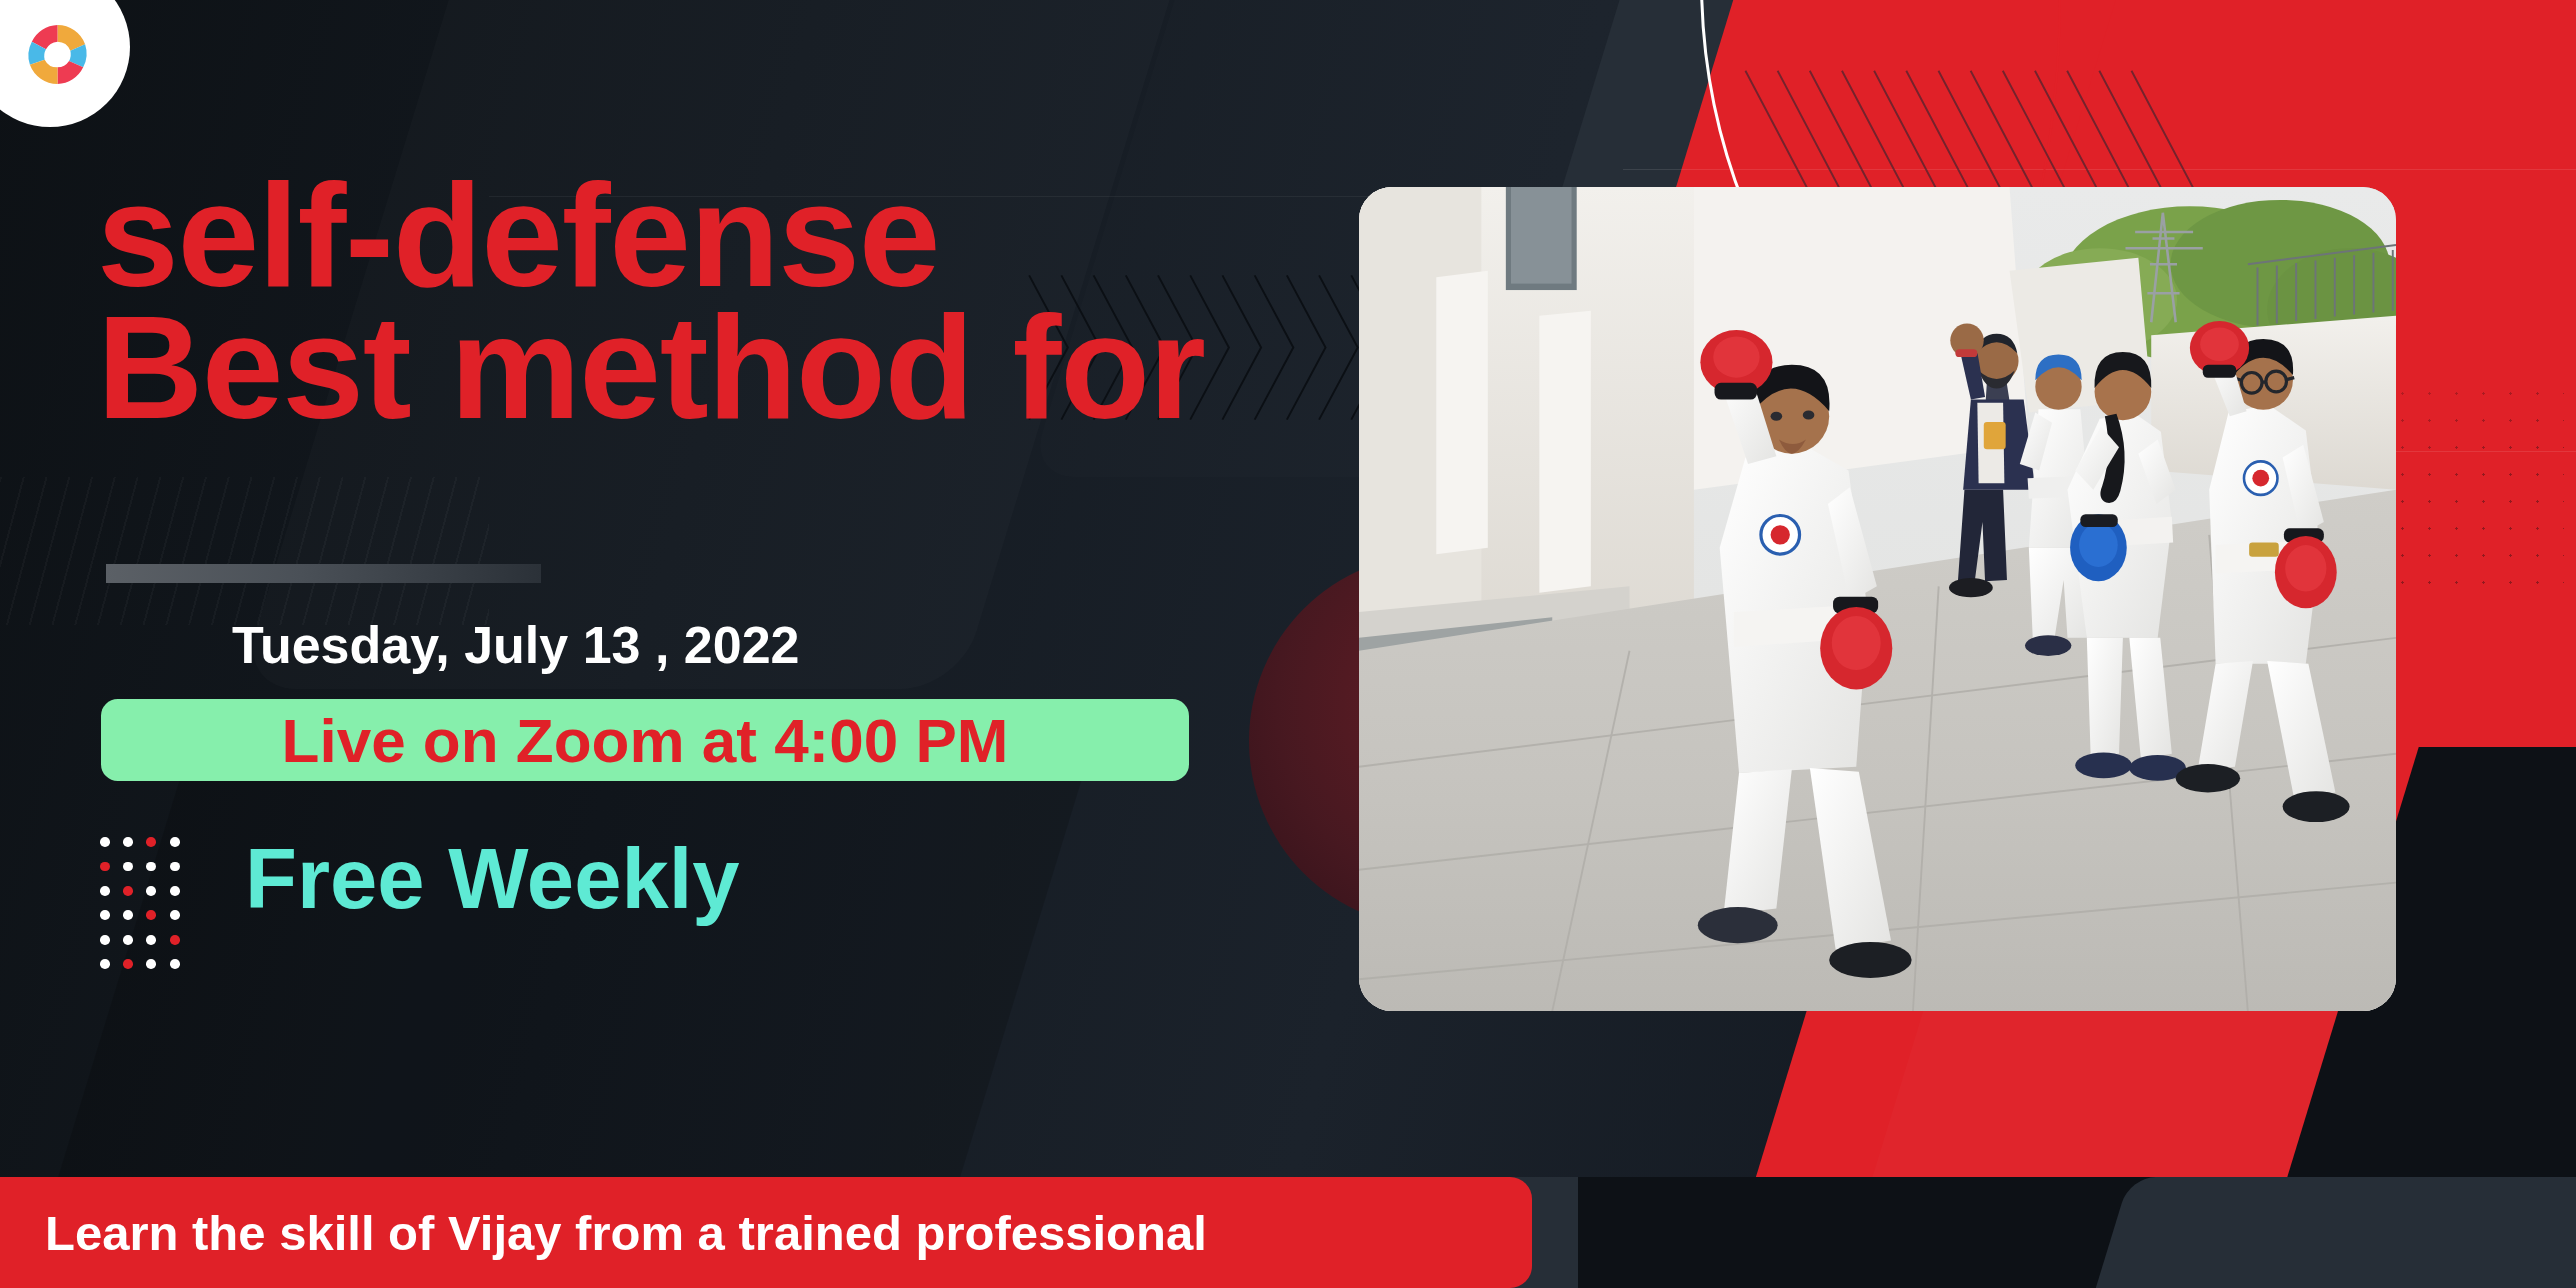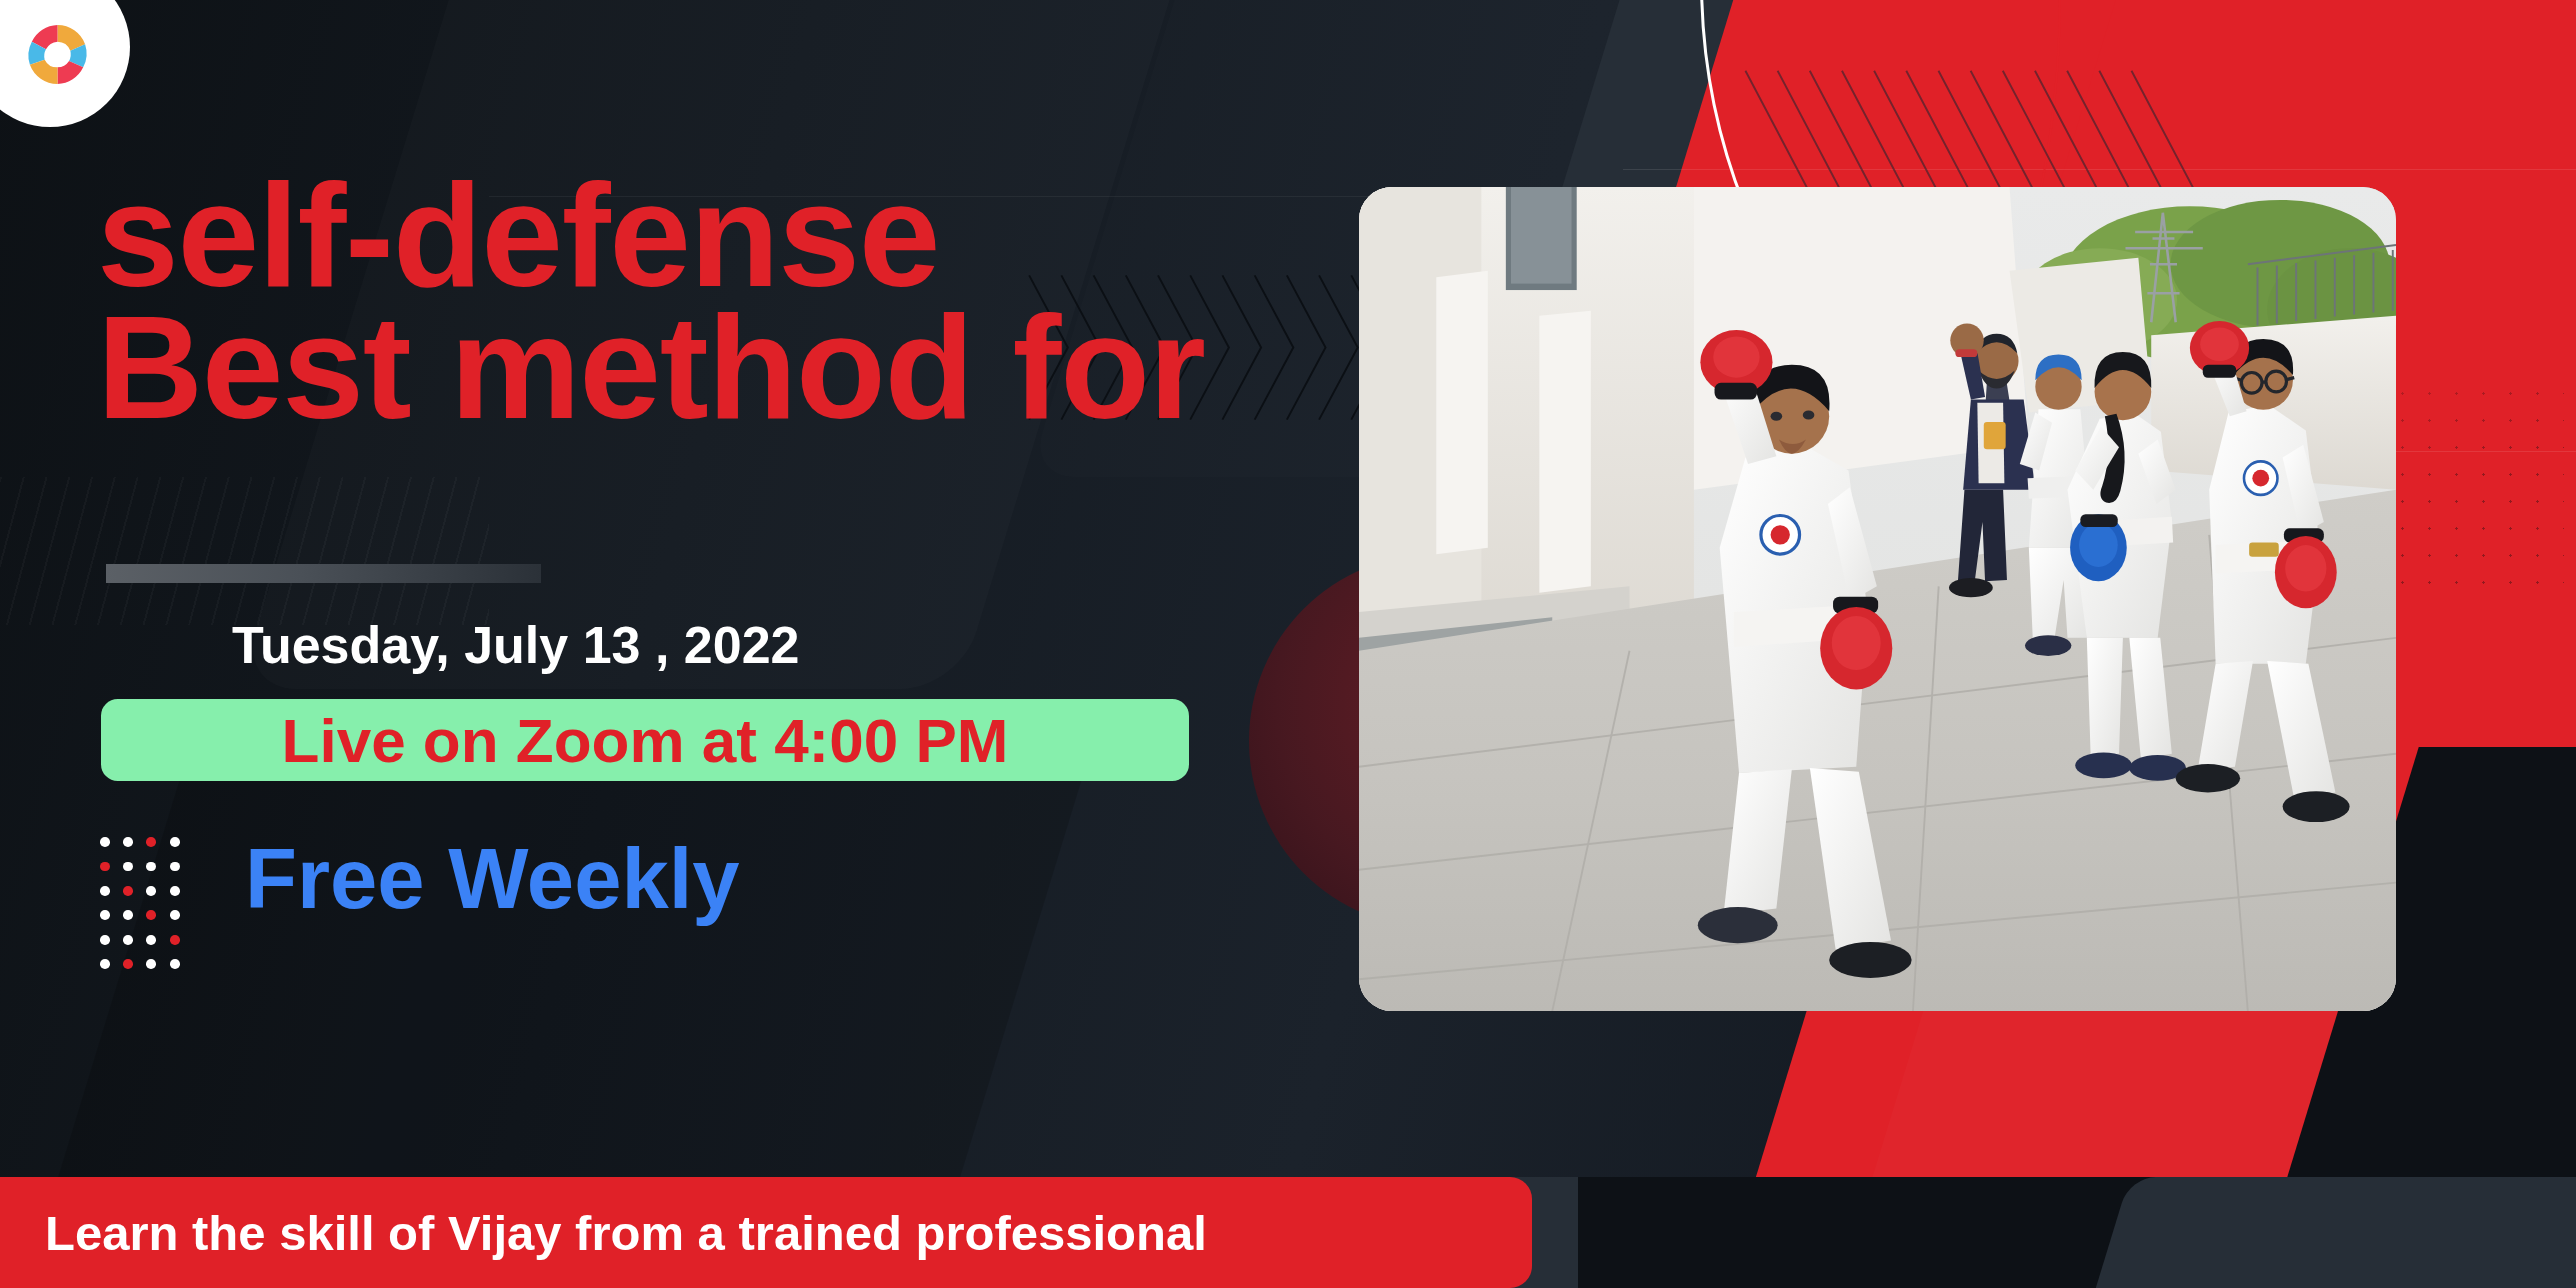--- a/index.html
+++ b/index.html
@@ -78,21 +78,21 @@
   .zoom-pill{position:absolute;left:61px;top:699px;width:1088px;height:82px;
     background:#86efac;border-radius:16.7px;display:flex;align-items:center;justify-content:center;margin-left:40px;}
   .zoom-pill .txt{color:#e02128;font-size:62px;font-weight:700;letter-spacing:0px;white-space:nowrap;}
 
   
   .dotgrid{position:absolute;left:100px;top:837px;width:84px;height:135px;}
   .dotgrid i{position:absolute;width:9.7px;height:9.7px;border-radius:50%;background:#ffffff;}
   .dotgrid i.r{background:#e02128;}
 
   
-  .weekly{position:absolute;left:245px;top:831px;color:#3b82f6;
+  .weekly{position:absolute;left:245px;top:831px;color:#5eead4;
     font-size:85px;font-weight:700;line-height:1.14;letter-spacing:0px;}
   .weekly span{display:block;}
   .weekly span.l2{padding-left:6.4px;}
 
   
   .photo-frame{position:absolute;left:1359px;top:187px;width:1037px;height:824px;
     border-radius:33px;overflow:hidden;background:#c9c6c0;}
   .photo{position:absolute;inset:0;}
 
   

